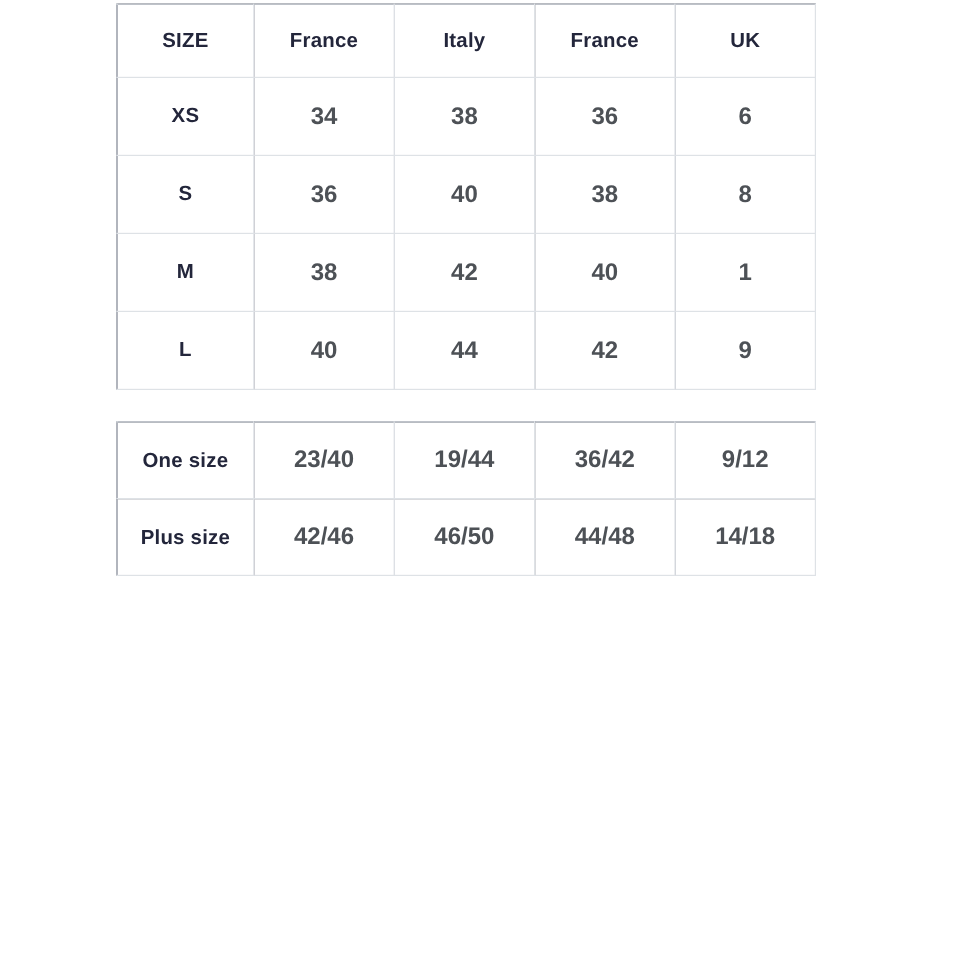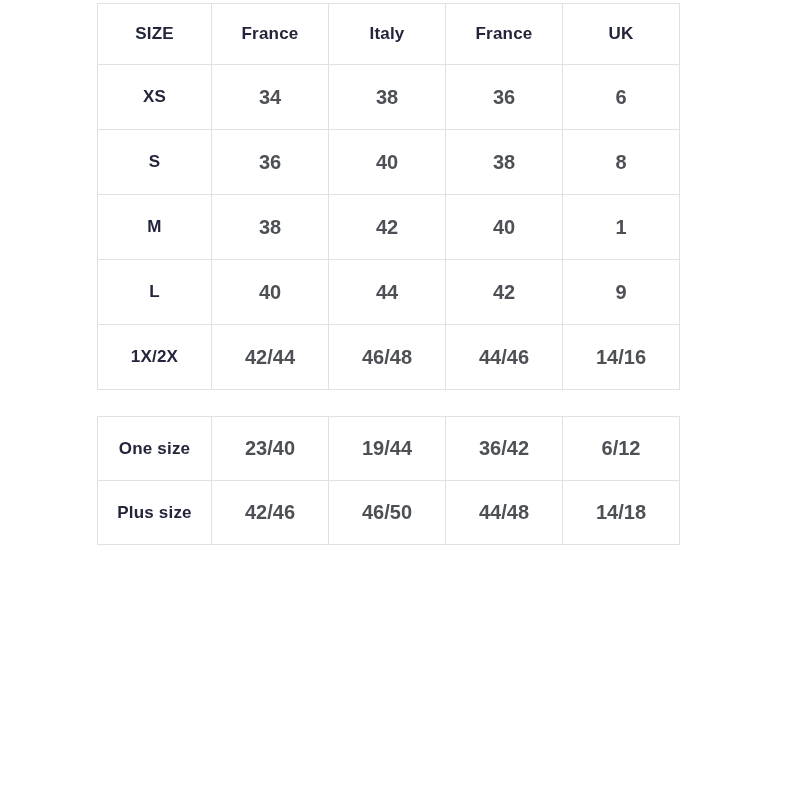--- a/index.html
+++ b/index.html
@@ -104,47 +104,40 @@
           <td class="value-cell">40</td>
           <td class="value-cell">1</td>
         </tr>
         <tr>
           <th class="row-label">L</th>
           <td class="value-cell">40</td>
           <td class="value-cell">44</td>
           <td class="value-cell">42</td>
           <td class="value-cell">9</td>
         </tr>
-        <tr>
-          <th class="row-label">1X/2X</th>
-          <td class="value-cell">42/44</td>
-          <td class="value-cell">46/48</td>
-          <td class="value-cell">44/46</td>
-          <td class="value-cell">14/16</td>
-        </tr>
       </tbody>
   </table>
 
   <div class="table-gap"></div>
 
   <table class="size-table extra">
     <colgroup>
       <col class="c0">
         <col class="c1">
         <col class="c2">
         <col class="c3">
         <col class="c4">
     </colgroup>
     <tbody>
         <tr>
           <th class="row-label">One size</th>
           <td class="value-cell">23/40</td>
           <td class="value-cell">19/44</td>
           <td class="value-cell">36/42</td>
-          <td class="value-cell">6/12</td>
+          <td class="value-cell">9/12</td>
         </tr>
         <tr>
           <th class="row-label">Plus size</th>
           <td class="value-cell">42/46</td>
           <td class="value-cell">46/50</td>
           <td class="value-cell">44/48</td>
           <td class="value-cell">14/18</td>
         </tr>
       </tbody>
   </table>

